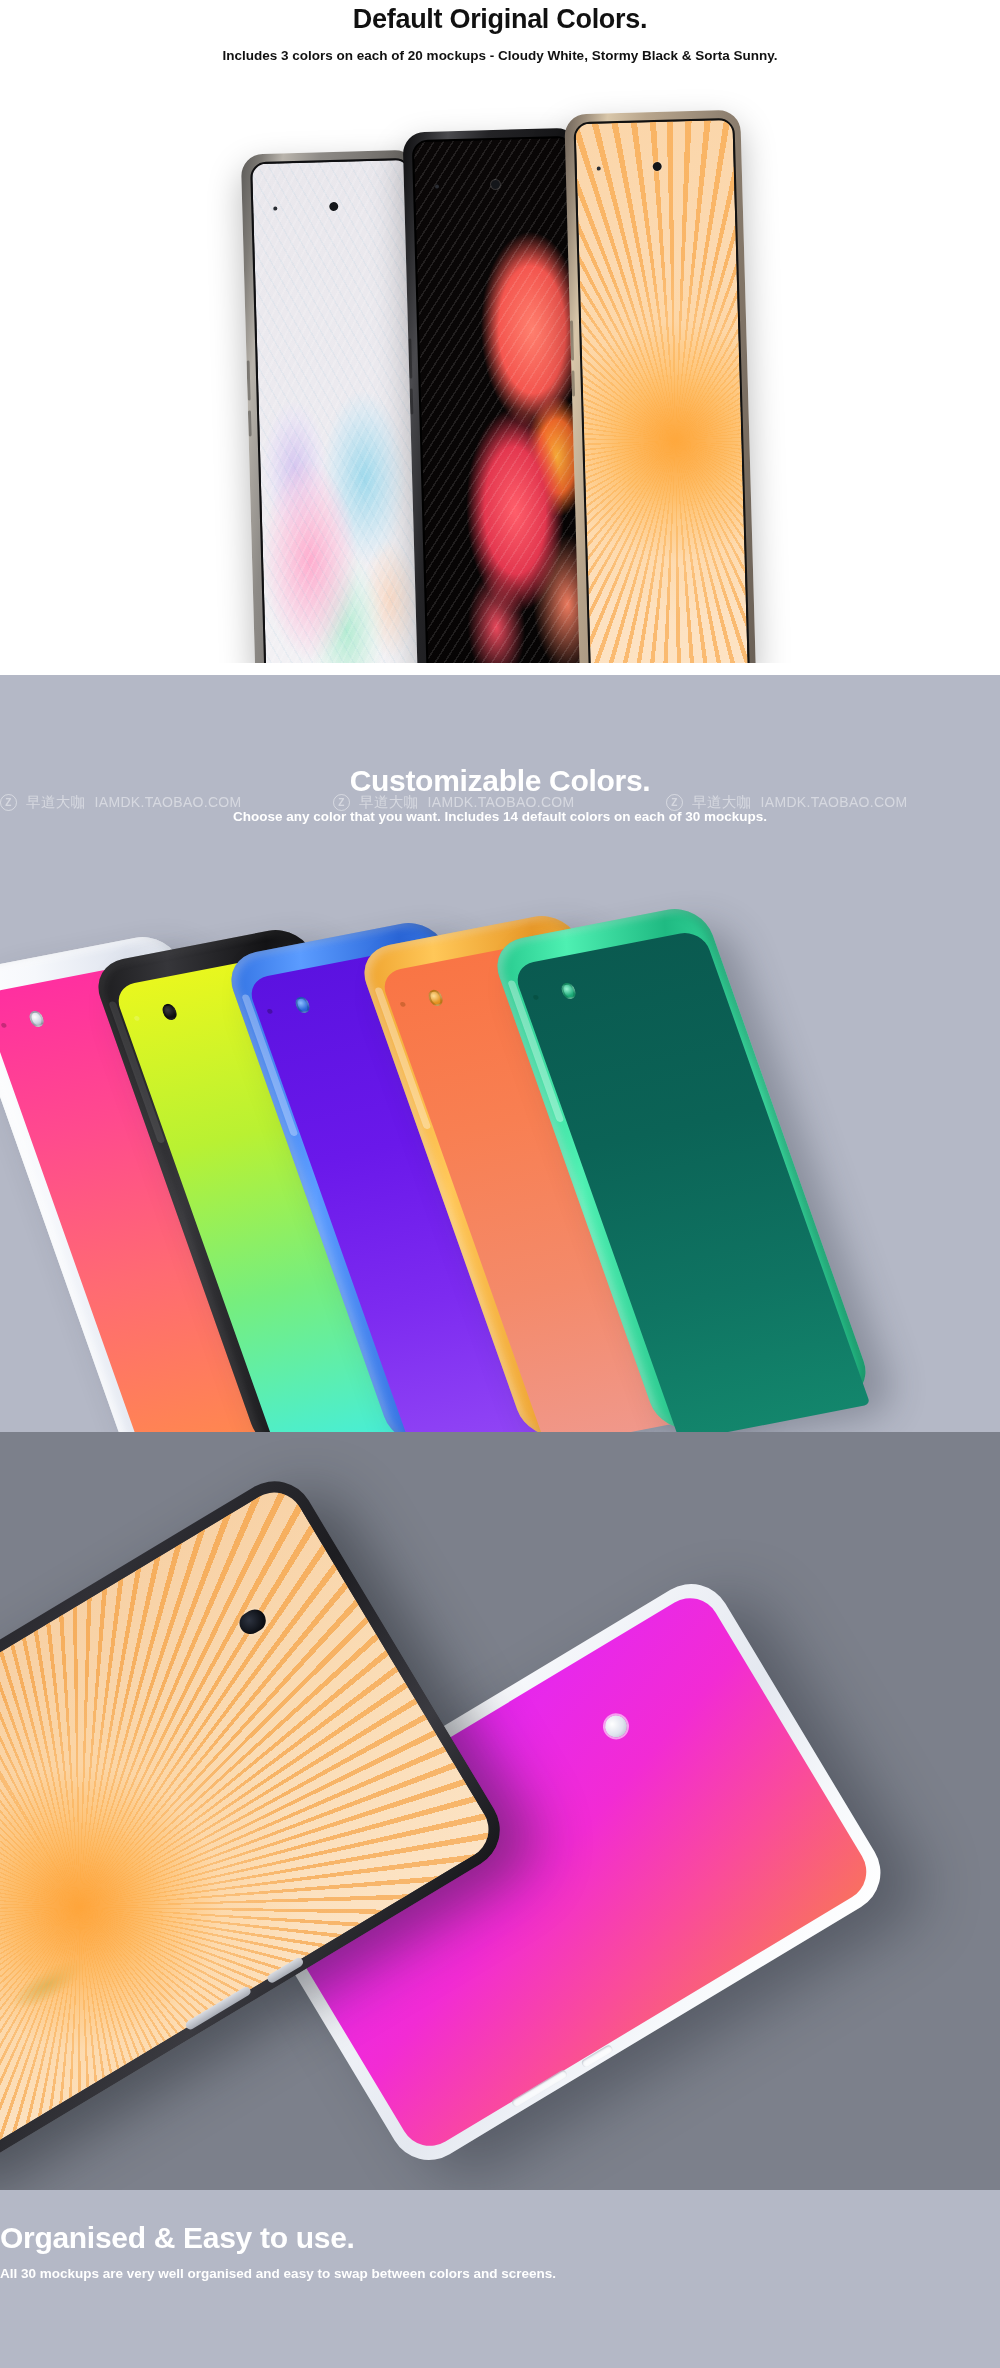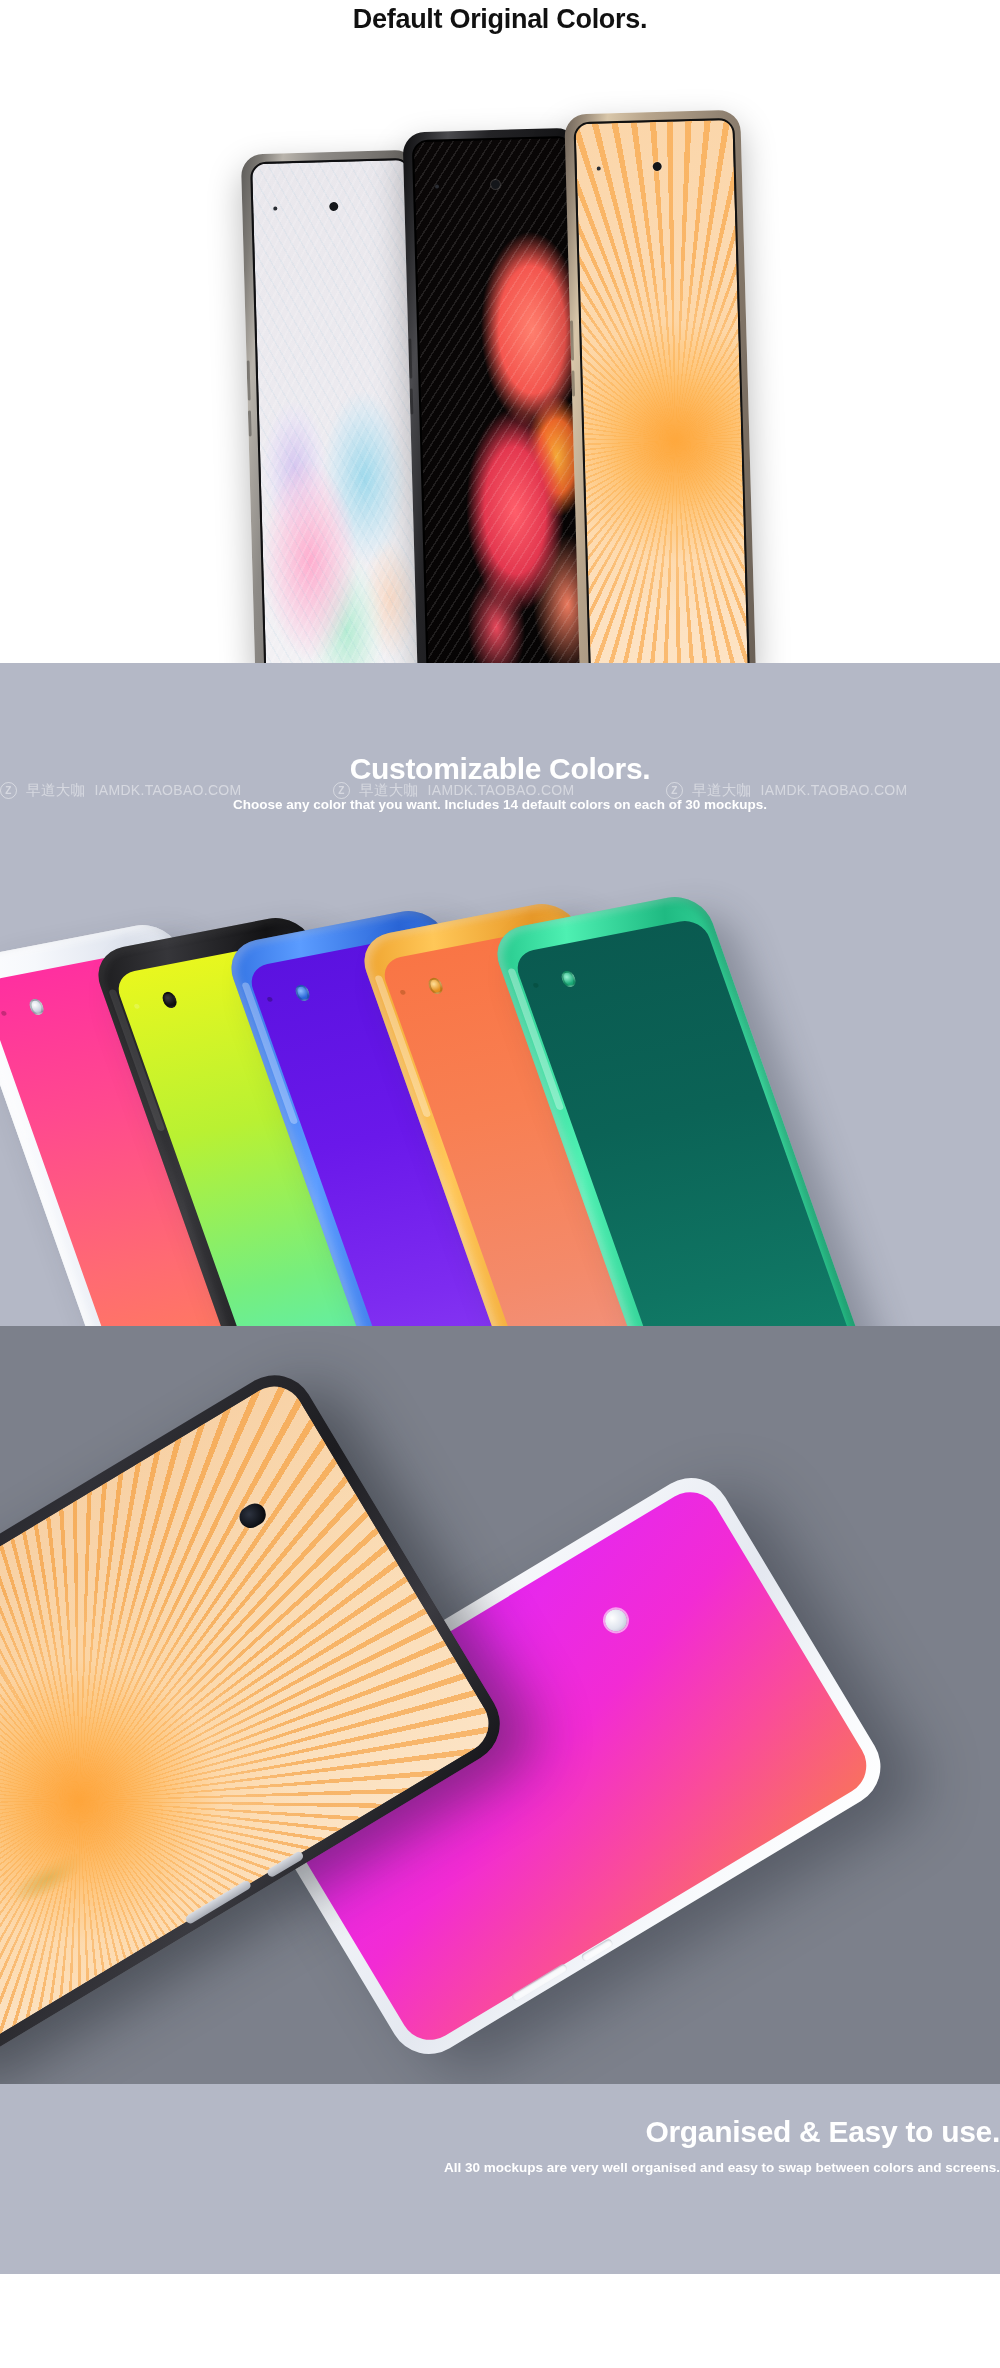--- a/index.html
+++ b/index.html
@@ -79,21 +79,21 @@
     position:absolute; inset:0;
     background:
       radial-gradient(circle at 40% 62%, rgba(255,165,58,.97) 0%, rgba(255,184,92,.82) 14%, rgba(255,208,148,.40) 30%, rgba(255,223,182,0) 48%),
       repeating-conic-gradient(from 0deg at 40% 62%, rgba(244,142,28,.52) 0deg 0.85deg, rgba(255,226,182,0) 0.85deg 2.7deg),
       radial-gradient(circle at 40% 62%, rgba(228,116,26,.52) 0%, rgba(255,226,182,0) 19%),
       radial-gradient(ellipse 9% 5% at 30% 74%, rgba(124,150,46,.85) 0%, rgba(124,150,46,0) 70%),
       linear-gradient(175deg,#f7cfa2 0%, #fadbb3 50%, #fce3c4 100%);
   }
 
   
-  #sec2 { height:663px; background:#b4b8c6; }
+  #sec2 { height:757px; background:#b4b8c6;margin-top:12px; }
   #sec2 .heads { position:relative; z-index:20; text-align:center; padding-top:88px; }
   .title2 { font-size:30px; line-height:36px; }
 
   .stage2 { position:absolute; left:0; top:0; width:1000px; height:757px; }
   
   .phI { position:absolute; width:215px; height:520px; border-radius:34px;
          transform: rotate(-19.5deg) skewY(8.5deg);
          box-shadow: 18px 22px 36px rgba(40,45,60,.30);
   }
   .phI .body { position:absolute; inset:0; border-radius:34px; }
@@ -119,21 +119,21 @@
   #sec3 .heads { position:relative; z-index:20; text-align:center; padding-top:75px; }
   .title3 { font-size:30px; line-height:36px; }
   .stage3 { position:absolute; left:0; top:0; width:1000px; height:758px; }
 
   .big-phone { position:absolute; border-radius:40px; transform-origin:50% 50%; }
   .big-phone .shell { position:absolute; inset:0; border-radius:40px; }
   .big-phone .disp { position:absolute; inset:13px; border-radius:30px; overflow:hidden; }
 
   
   #sec4 { height:190px; background:#b4b8c6; }
-  #sec4 .heads { position:relative; z-index:20; text-align:right; padding-top:30px; }
+  #sec4 .heads { position:relative; z-index:20; text-align:left; padding-top:30px; }
   .title4 { font-size:30px; line-height:36px; }
 </style>
 </head>
 <body>
 
 <div class="page">
 
   <section class="section" id="sec1">
 
     <div class="stage1">
@@ -177,20 +177,21 @@
           <div class="sensor" style="left:22px; top:45px;"></div>
         </div>
         <div class="btn-side" style="left:0px; top:206px; height:40px;"></div>
         <div class="btn-side" style="left:0px; top:256px; height:26px;"></div>
       </div>
 
     </div>
 
     <div class="heads">
       <h1 class="h-dark title1">Default Original Colors.</h1>
+      <p class="sub-dark">Includes 3 colors on each of 20 mockups - Cloudy White, Stormy Black &amp; Sorta Sunny.</p>
     </div>
   </section>
 
   <section class="section" id="sec2">
 
     <div class="heads">
       <h2 class="h-light title2">Customizable  Colors.</h2>
       <p class="sub-light">Choose any color that you want. Includes 14 default colors on each of 30 mockups.</p>
     </div>
 

